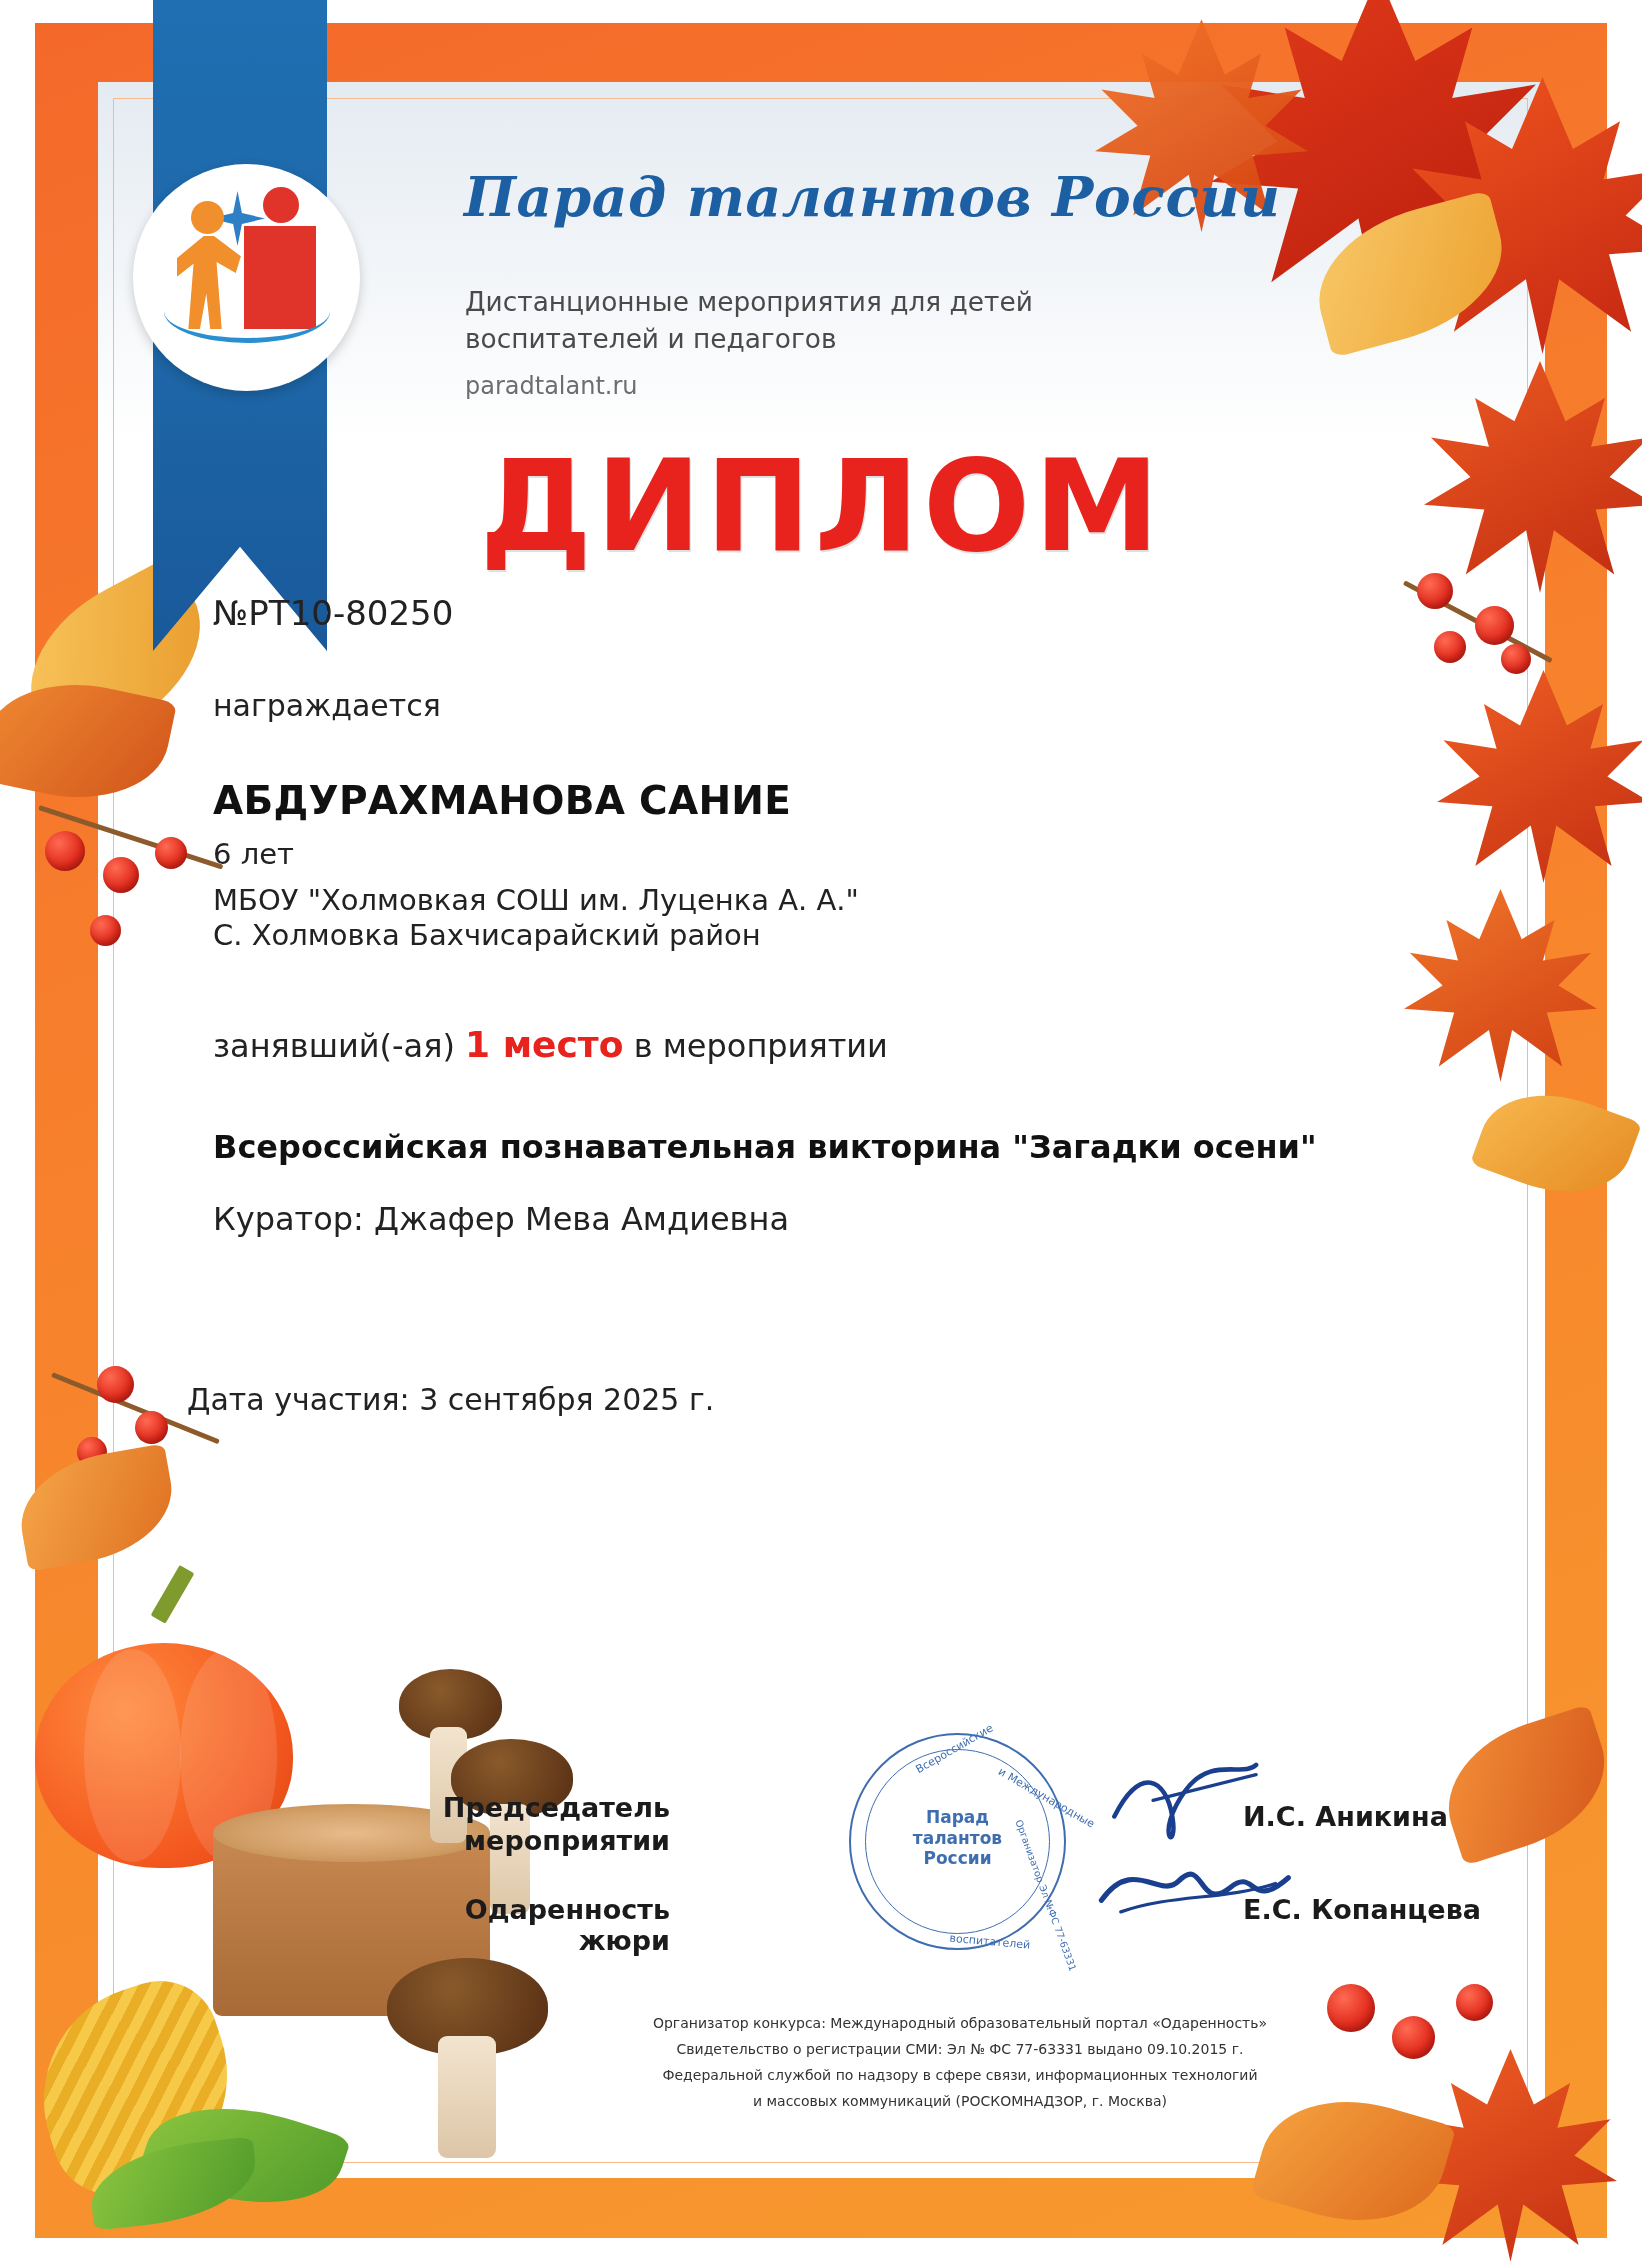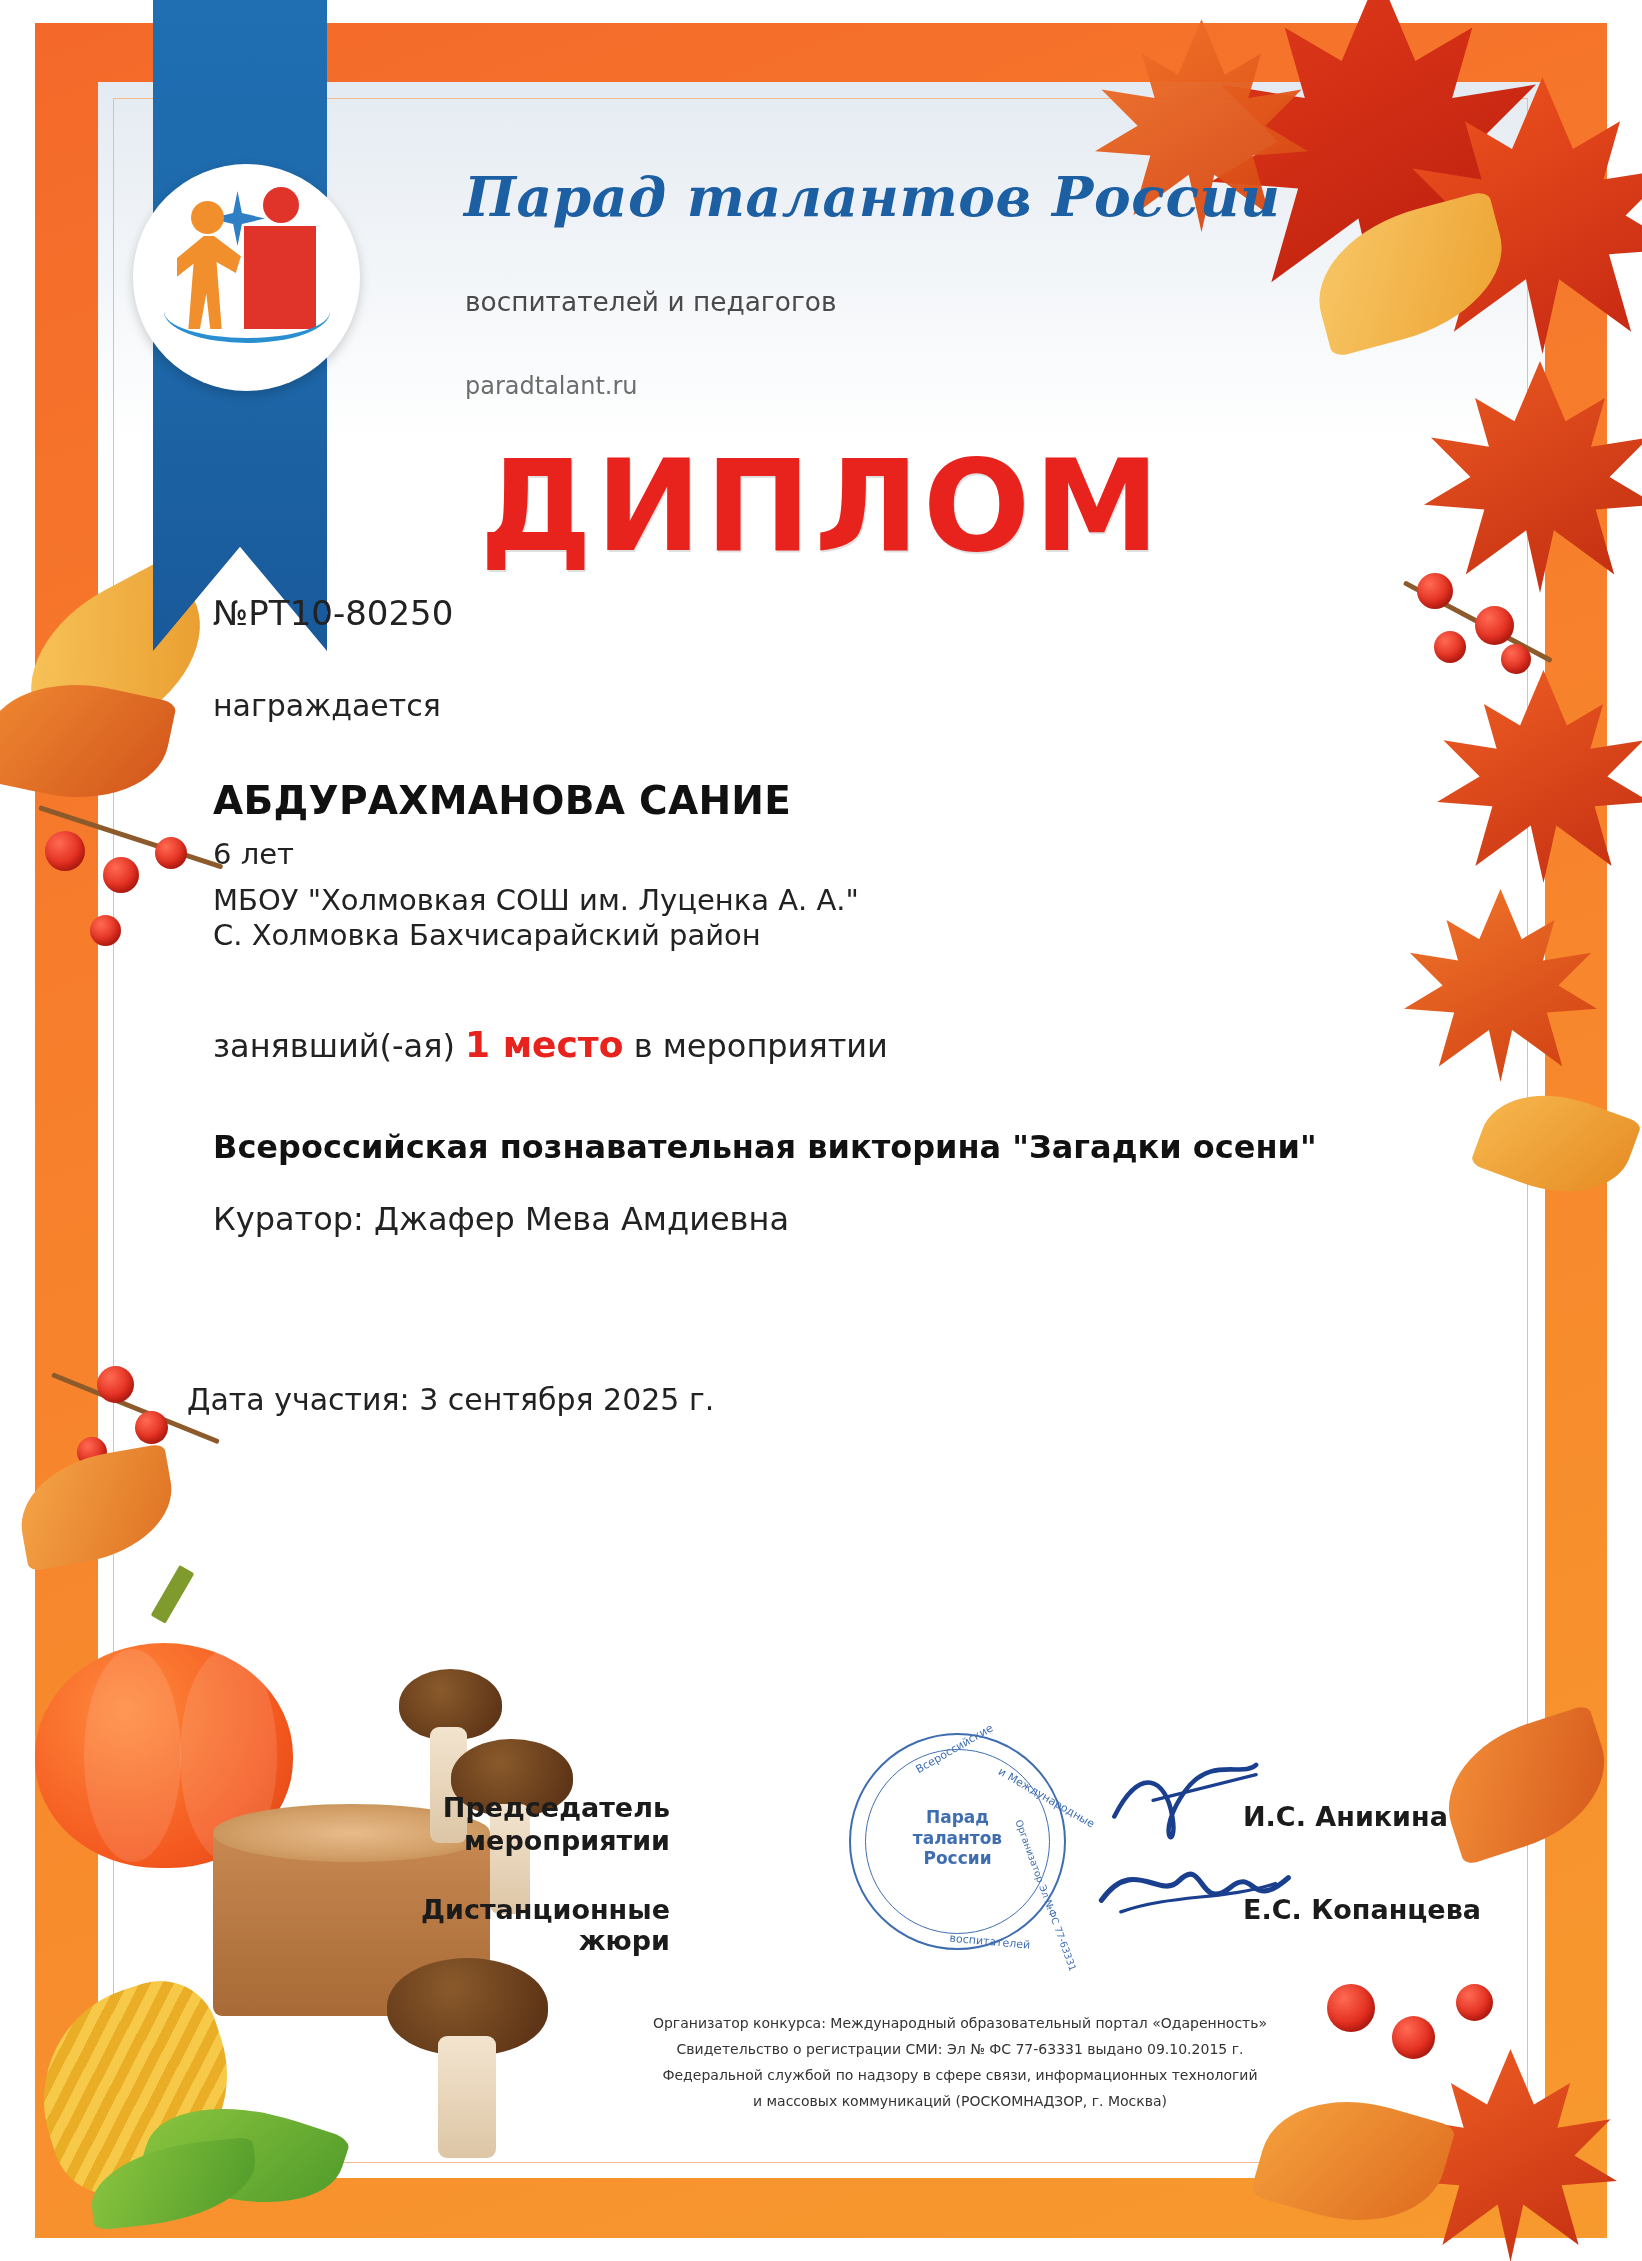--- a/index.html
+++ b/index.html
@@ -438,20 +438,21 @@
       <div class="head" style="left:22px;top:-36px;width:36px;height:36px;background:#e0342b;"></div>
       <div class="body" style="left:2.6px;top:2.6px;width:72px;height:103px;background:#e0342b;
                   clip-path:polygon(42% 0,58% 0,100% 18%,94% 38%,64% 26%,72% 100%,54% 100%,48% 60%,36% 100%,18% 100%,26% 28%,0 40%,2 20%);"></div>
     </div>
 
     <div class="logo-arc"></div>
   </div>
 
   <div class="brand-title">Парад талантов России</div>
   <div class="brand-sub">
+    <div>Дистанционные мероприятия для детей</div>
     <div>воспитателей и педагогов</div>
   </div>
   <div class="brand-url">paradtalant.ru</div>
 
   <div class="diploma-word">ДИПЛОМ</div>
   <div class="centered doc-number">№РТ10-80250</div>
   <div class="centered awarded">награждается</div>
   <div class="centered recipient">АБДУРАХМАНОВА САНИЕ</div>
   <div class="centered age">6 лет</div>
   <div class="centered org1">МБОУ "Холмовкая СОШ им. Луценка А. А."</div>
@@ -464,21 +465,21 @@
   </div>
 
   <div class="centered event">Всероссийская познавательная викторина "Загадки осени"</div>
   <div class="centered curator">Куратор: Джафер Мева Амдиевна</div>
   <div class="date-line">Дата участия: 3 сентября 2025 г.</div>
 
   <div class="sig-label l1">
     <div>Председатель</div>
     <div>мероприятии</div>
   </div>
-  <div class="sig-label l2">Дистанционные жюри</div>
+  <div class="sig-label l2">Одаренность жюри</div>
 
   <div class="sig-name n1">И.С.  Аникина</div>
   <div class="sig-name n2">Е.С. Копанцева</div>
 
   <div class="stamp">
     <div class="stamp-center">
       <div>Парад</div>
       <div>талантов</div>
       <div>России</div>
     </div>

